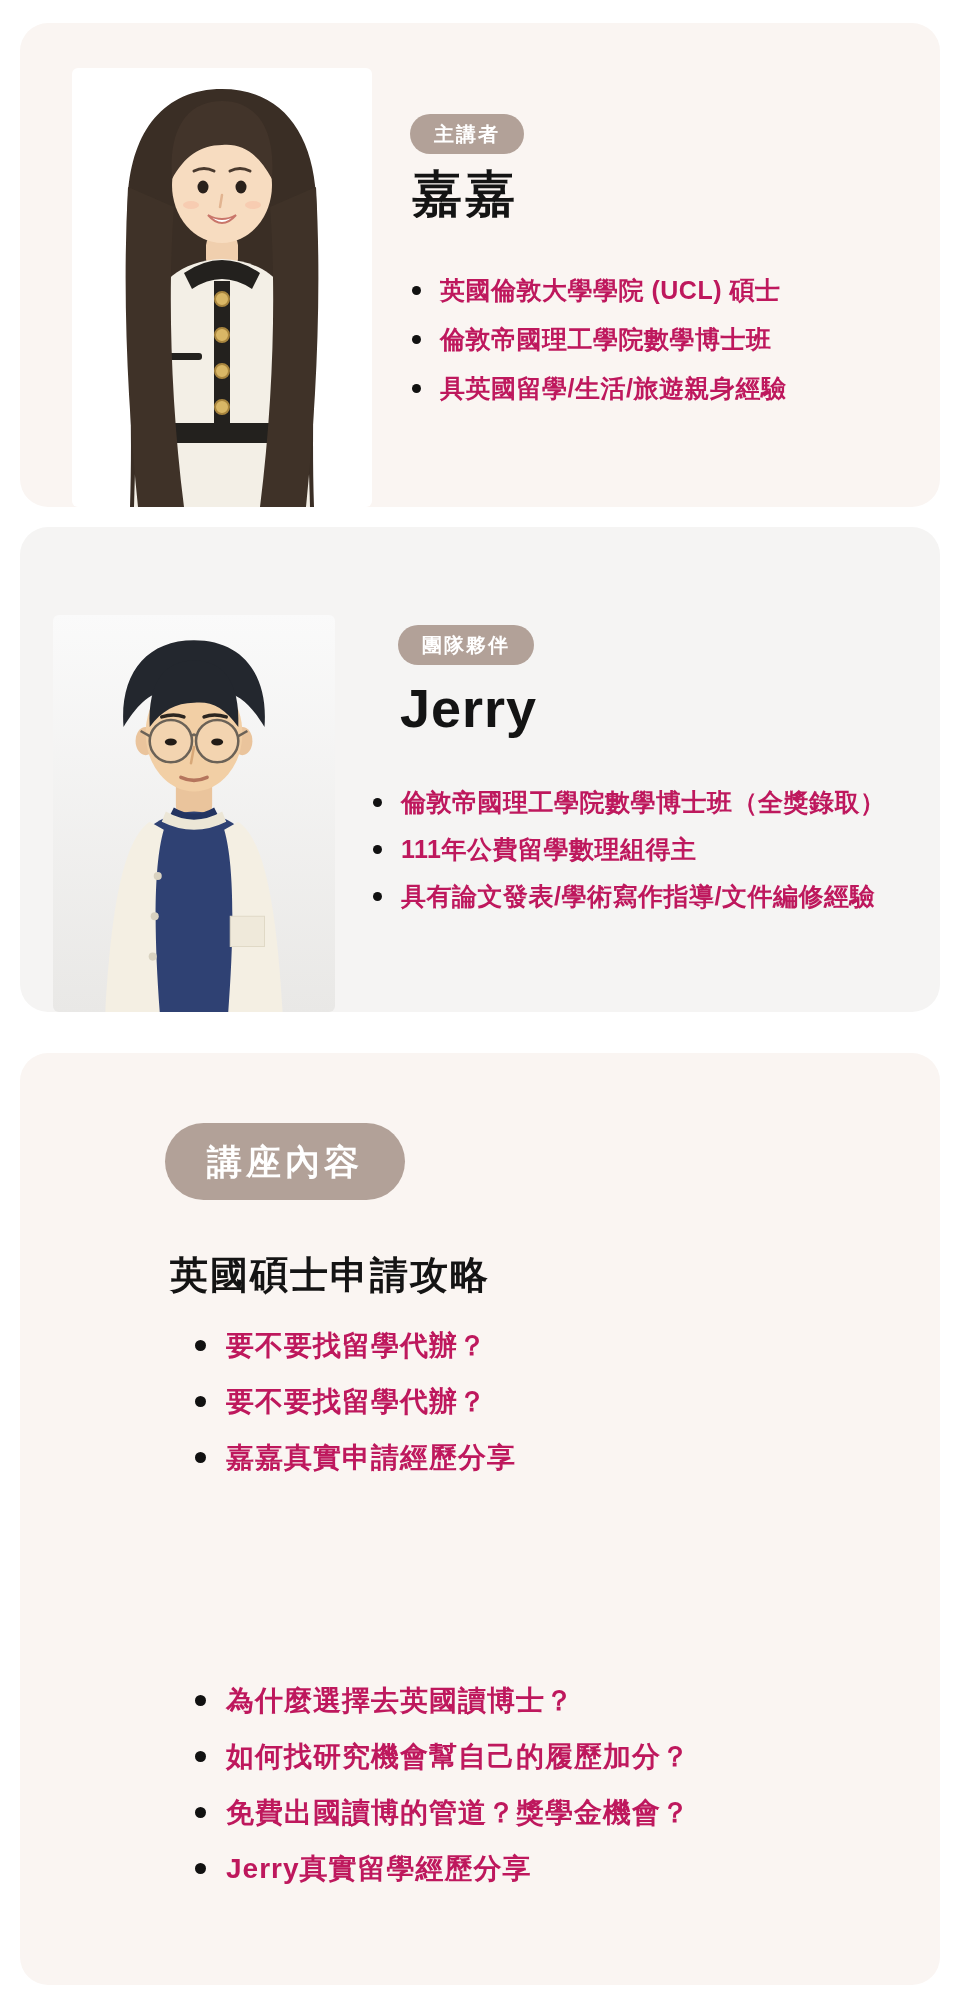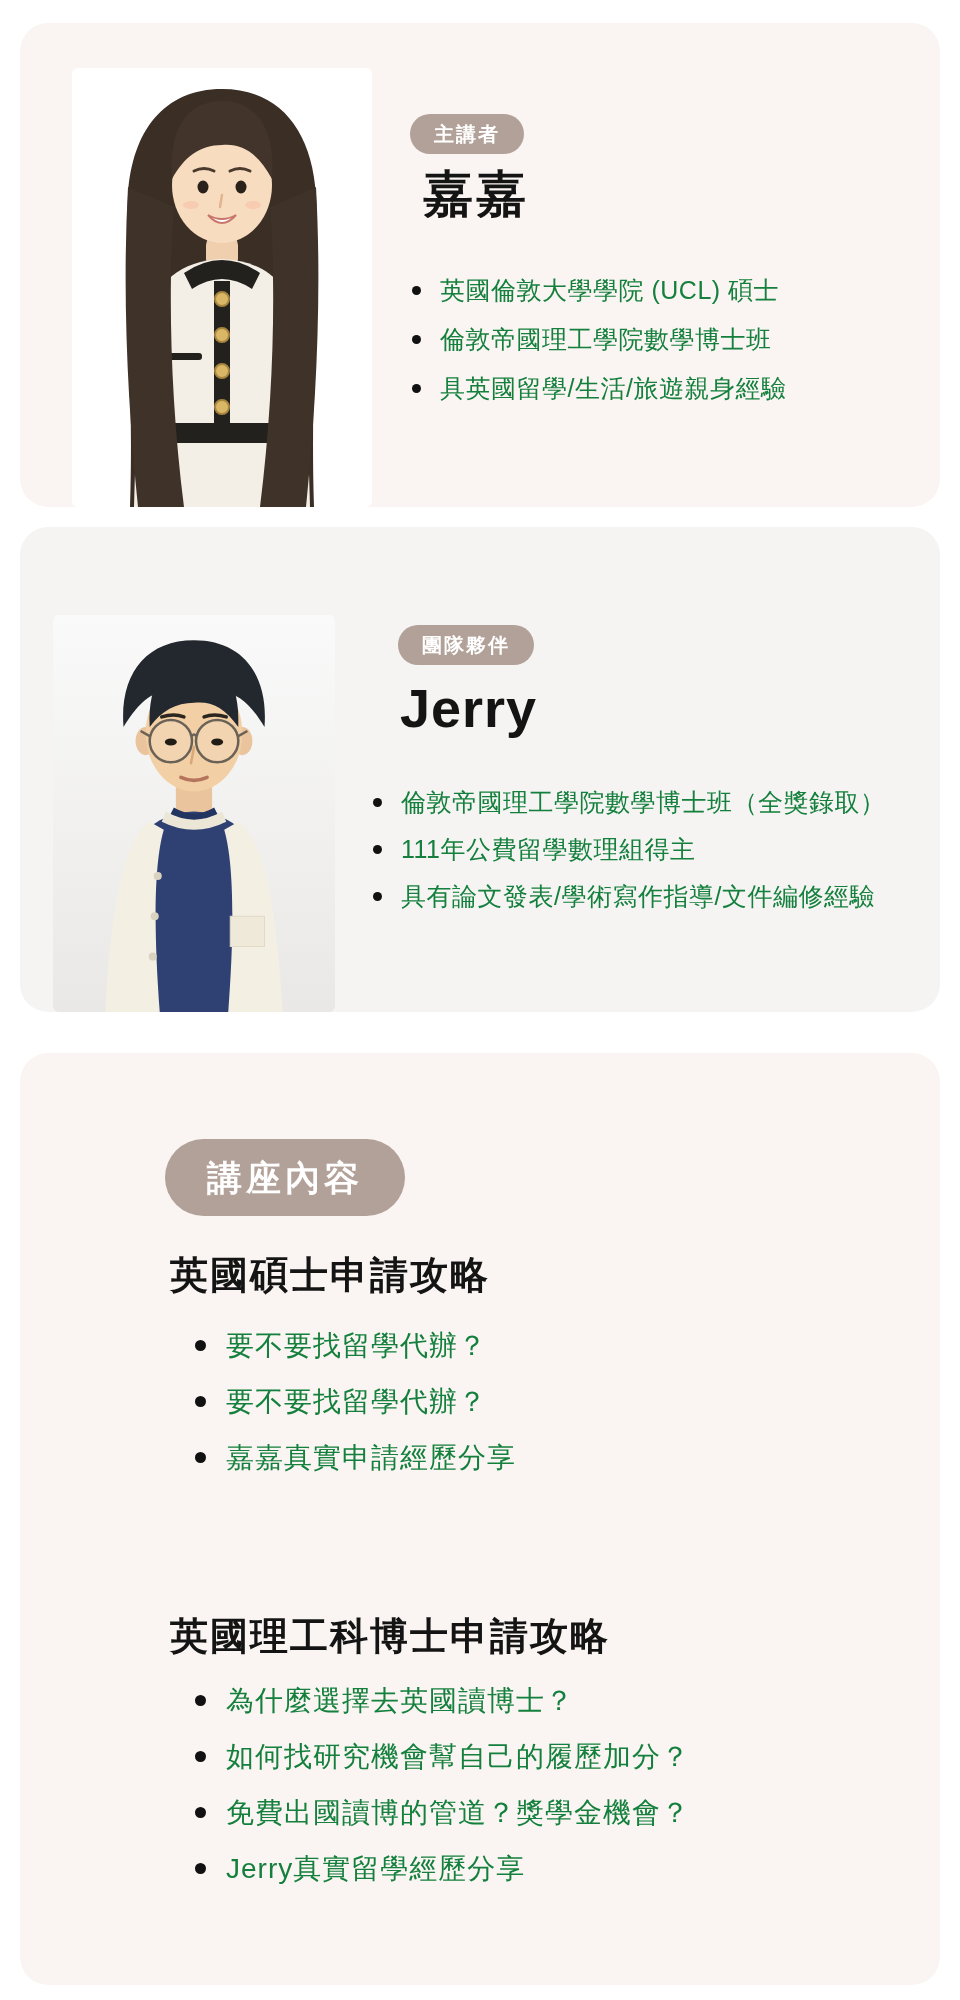--- a/index.html
+++ b/index.html
@@ -13,28 +13,28 @@
   #card-content { top:1053px;height:932px; background:#faf5f2; }
 
   .photo { position:absolute; overflow:hidden; border-radius:6px; }
   #photo-speaker { left:52px; top:45px; width:300px; height:439px; }
   #photo-partner { left:33px; top:88px; width:282px; height:397px; }
   .photo svg { display:block; width:100%; height:100%; }
 
   .pill { display:inline-block; background:#b2a198; color:#ffffff; font-weight:bold;
           border-radius:40px; white-space:nowrap; }
   .pill-small { font-size:20px; line-height:20px; padding:10px 24px; letter-spacing:2px; }
-  .pill-large { font-size:35px; line-height:35px; padding:21px 42px; letter-spacing:4px;margin-top:16px; }
+  .pill-large { font-size:35px; line-height:35px; padding:21px 42px; letter-spacing:4px; }
 
   .person-name { position:absolute; font-weight:bold; color:#141414; }
-  #speaker-name { left:392px; top:138px; font-size:50px; letter-spacing:3px;margin-left:11px; }
+  #speaker-name { left:392px; top:138px; font-size:50px; letter-spacing:3px; }
   #partner-name { left:380px; top:150px; font-size:54px; letter-spacing:1px; }
 
   ul { list-style:none; position:absolute; }
-  li { position:relative; color:#15803d; }
+  li { position:relative; color:#be185d;font-weight:bold; }
   li::before { content:""; position:absolute; border-radius:50%; background:#111111; }
 
   .cred-list li { font-size:25px; line-height:49px; padding-left:28px; letter-spacing:0.5px; white-space:nowrap; }
   .cred-list li::before { width:9px; height:9px; left:0; top:20px; }
 
   #speaker-creds { left:392px; top:243px; }
   #partner-creds { left:353px; top:252px; }
   #partner-creds li { line-height:47px; }
   #partner-creds li::before { top:19px; }
 
@@ -150,21 +150,20 @@
   <span class="pill pill-large" id="content-badge">講座內容</span>
 
   <h3 class="section-title" id="section1-title">英國碩士申請攻略</h3>
 
   <ul class="topic-list" id="section1-topics">
     <li>要不要找留學代辦？</li>
     <li>要不要找留學代辦？</li>
     <li>嘉嘉真實申請經歷分享</li>
   </ul>
 
-  <h3 class="section-title" id="section2-title">英國理工科博士申請攻略</h3>
 
   <ul class="topic-list" id="section2-topics">
     <li>為什麼選擇去英國讀博士？</li>
     <li>如何找研究機會幫自己的履歷加分？</li>
     <li>免費出國讀博的管道？獎學金機會？</li>
     <li>Jerry真實留學經歷分享</li>
   </ul>
 </section>
 
 </body></html>

